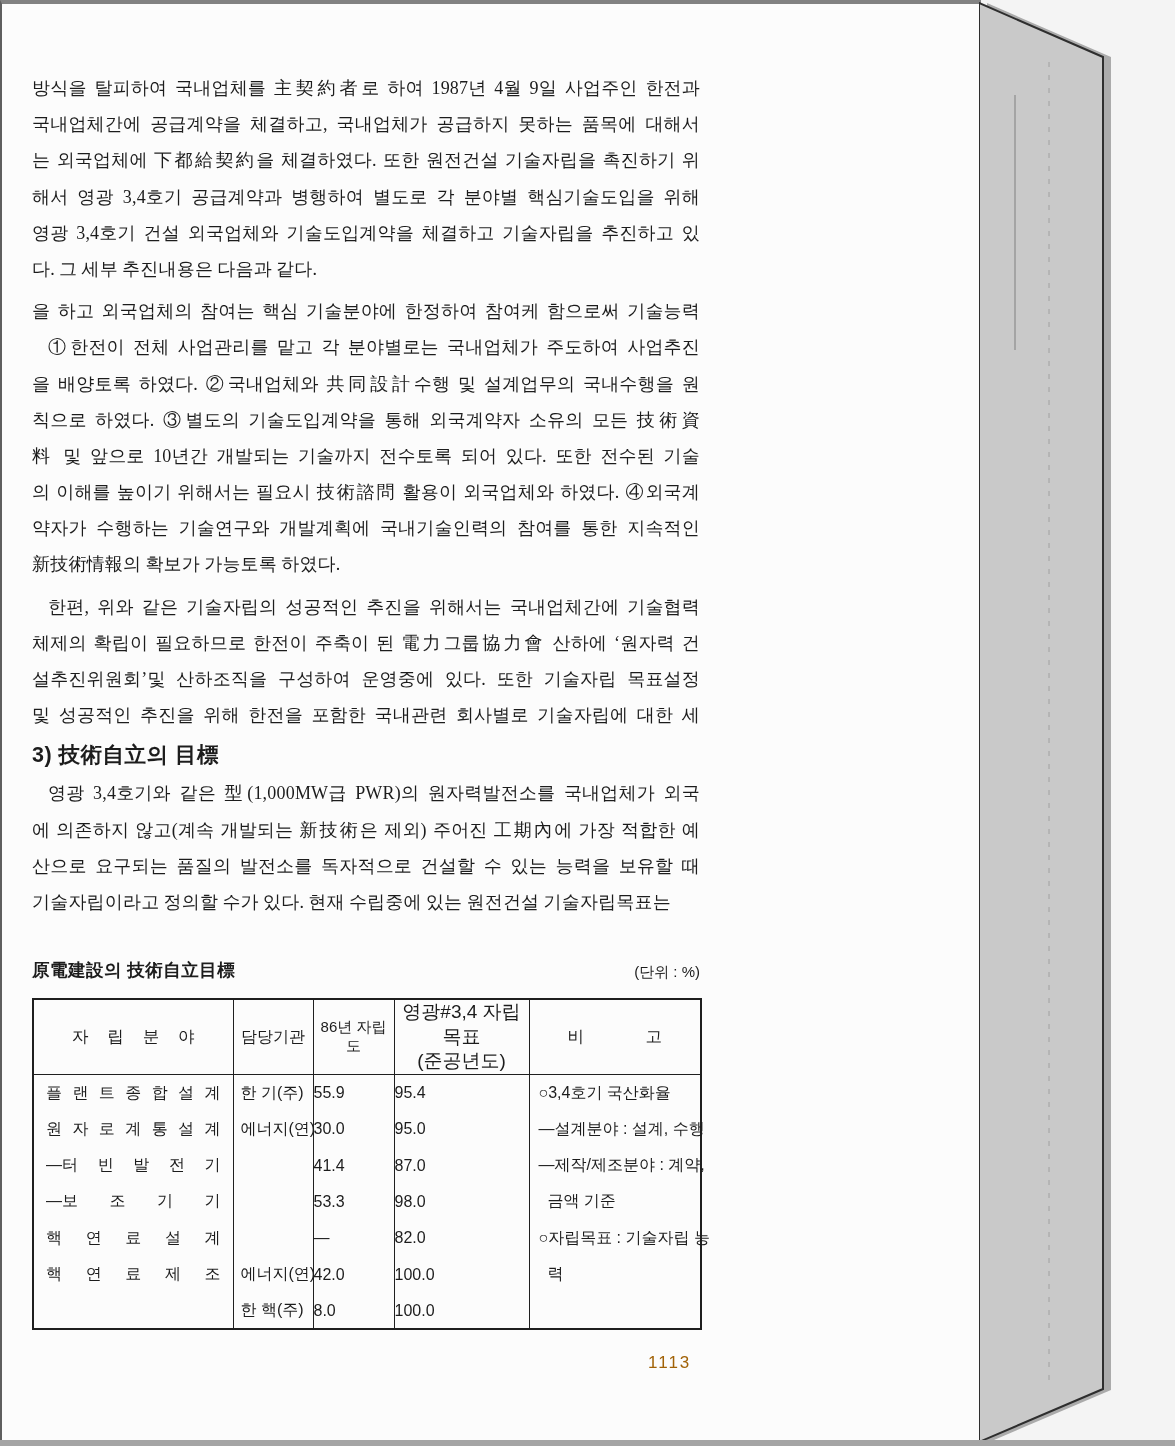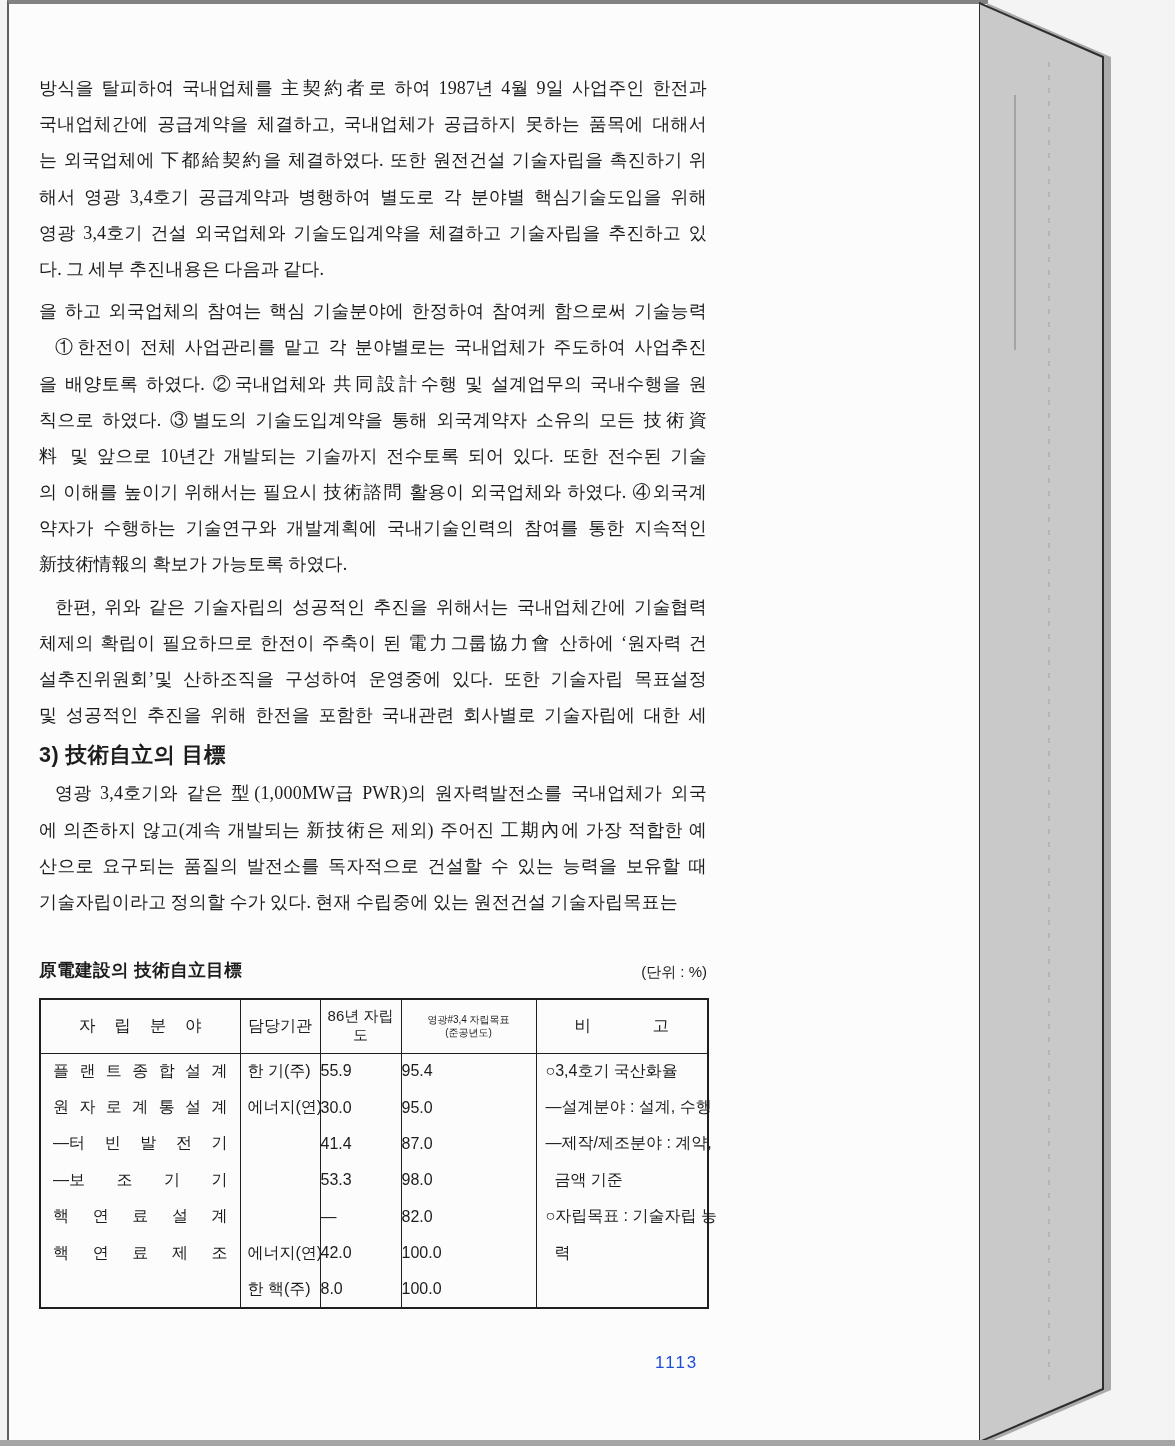--- a/index.html
+++ b/index.html
@@ -4,21 +4,21 @@
 <style>
   :root{
     --canvas:#f4f4f4; --page:#fcfcfc; --ink:#1c1c1c;
     --edge-gray:#c9c9c9; --edge-shadow:#ababab; --rule:#1f1f1f;
   }
   *{margin:0;padding:0;box-sizing:border-box;}
   html,body{background:var(--canvas);}
   .stage{position:relative;width:1175px;height:1446px;background:var(--canvas);overflow:hidden;
          font-family:"Liberation Serif","DejaVu Serif",serif;color:var(--ink);}
   
-  .page{position:absolute;left:7px;top:0;width:981px;height:1441px;background:var(--page);
+  .page{position:absolute;left:0;top:0;width:981px;height:1441px;background:var(--page);
         border-top:4px solid #828282;border-left:2px solid #5f5f5f;padding-left:24px;}
   .bottom-strip{position:absolute;left:0;top:1440px;width:1175px;height:6px;background:#a5a5a5;}
   
   .content{position:absolute;left:30px;top:66px;width:668px;}
   .para{margin:0;}
   .para + .para{margin-top:6px;}
   .line{height:36.2px;line-height:36.2px;font-size:18px;white-space:nowrap;
         text-align:justify;text-align-last:justify;word-spacing:-0.5px;letter-spacing:0.2px;}
   .line.last{text-align-last:left;}
   .line.first-indent{text-indent:16px;}
@@ -35,28 +35,28 @@
               border:2.5px solid var(--rule);}
   table.goals th, table.goals td{border-left:1.5px solid var(--rule);vertical-align:middle;}
   table.goals th:first-child, table.goals td:first-child{border-left:none;}
   table.goals thead th{height:54px;font-weight:normal;border-bottom:1.5px solid var(--rule);
                        text-align:center;}
   table.goals tbody td{height:36.4px;font-size:16px;}
   .th-area,.th-remarks{text-align:justify;text-align-last:justify;padding:0 38px;
                        font-size:16.5px;white-space:nowrap;}
   .th-org{font-size:16px;}
   .th-num{font-size:15px;}
-  .th-goal{font-size:10px;line-height:1.3;}
+  .th-goal{font-size:19px;line-height:1.3;}
   .col-area{text-align:justify;text-align-last:justify;padding:0 12px;white-space:nowrap;}
   .col-org{padding-left:7px;font-size:15.5px;white-space:nowrap;}
   .col-num{}
   .col-remarks{padding-left:9px;font-size:15.5px;white-space:pre;}
   
   .page-number{position:absolute;left:646px;top:1349px;font-size:17px;letter-spacing:2px;
-               font-family:"Liberation Sans","DejaVu Sans",sans-serif;color:#1d4ed8;}
+               font-family:"Liberation Sans","DejaVu Sans",sans-serif;color:#a16207;}
   
   .book-edge{position:absolute;left:979px;top:0;width:196px;height:1446px;}
 </style>
 </head>
 <body>
 
 <div class="stage">
 
   <div class="page">
 

